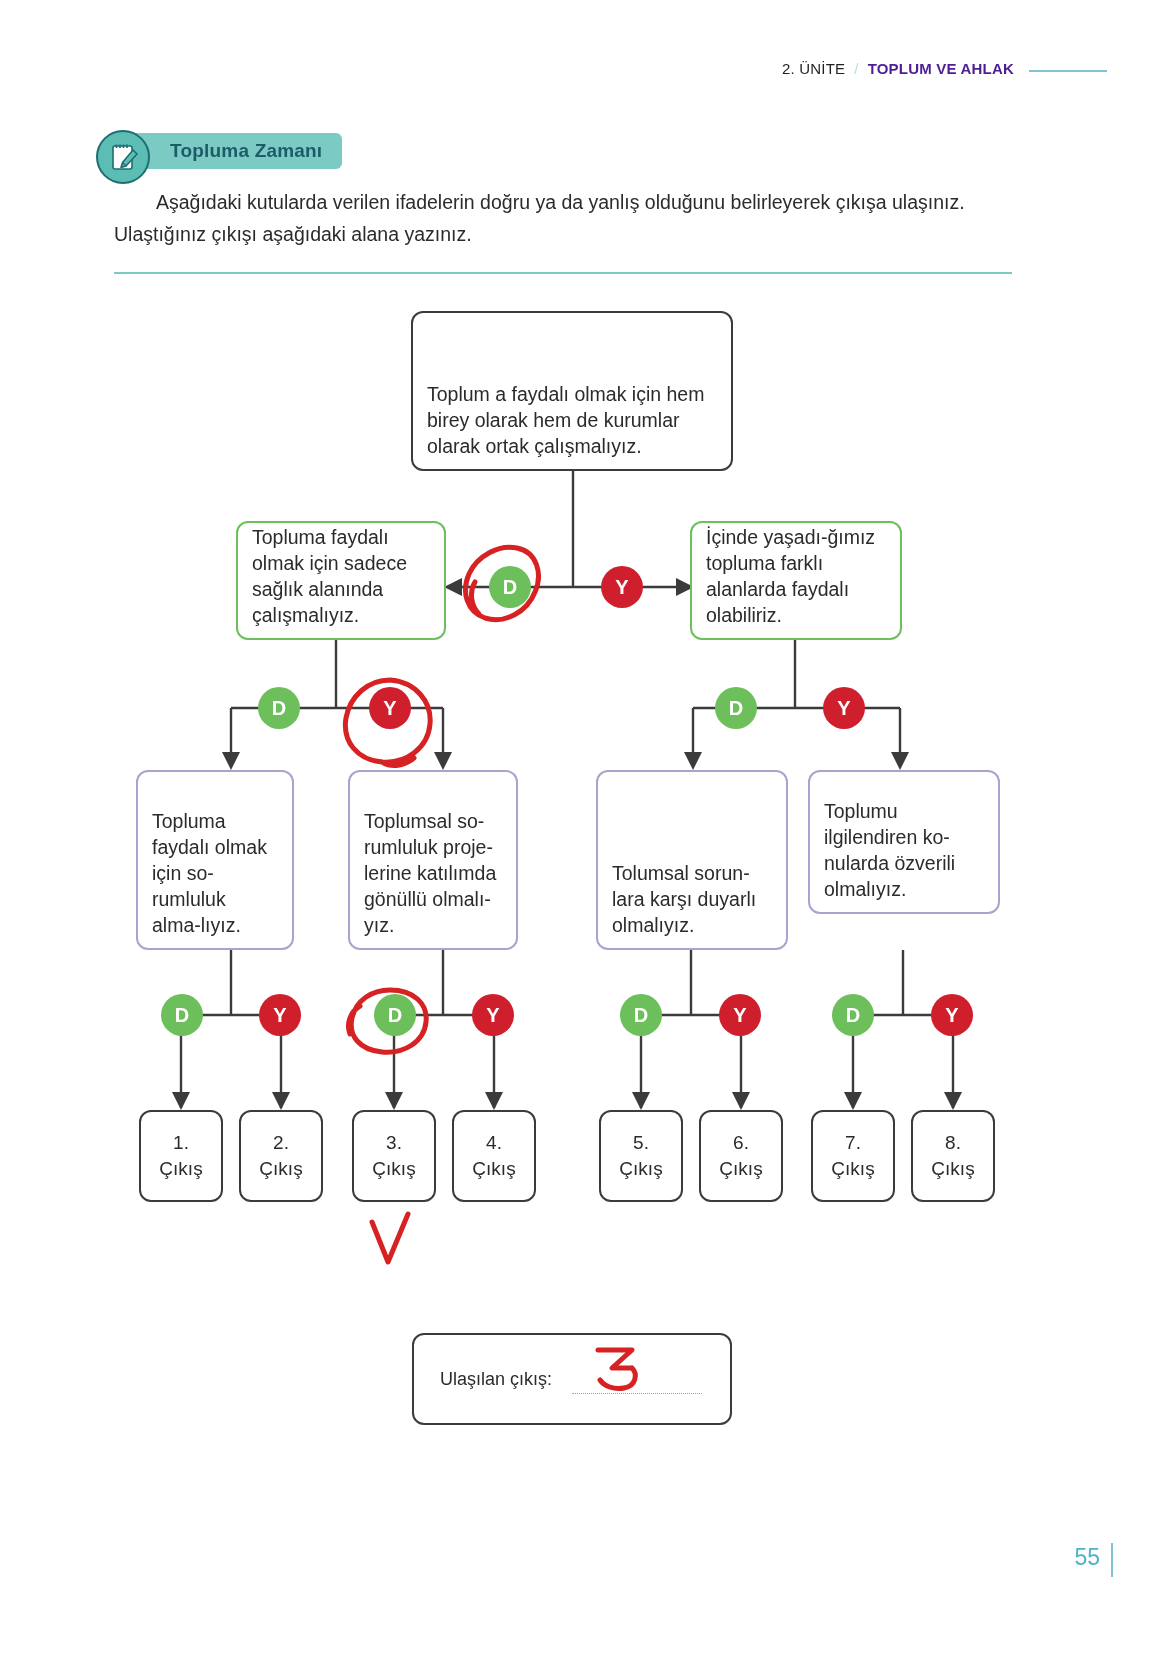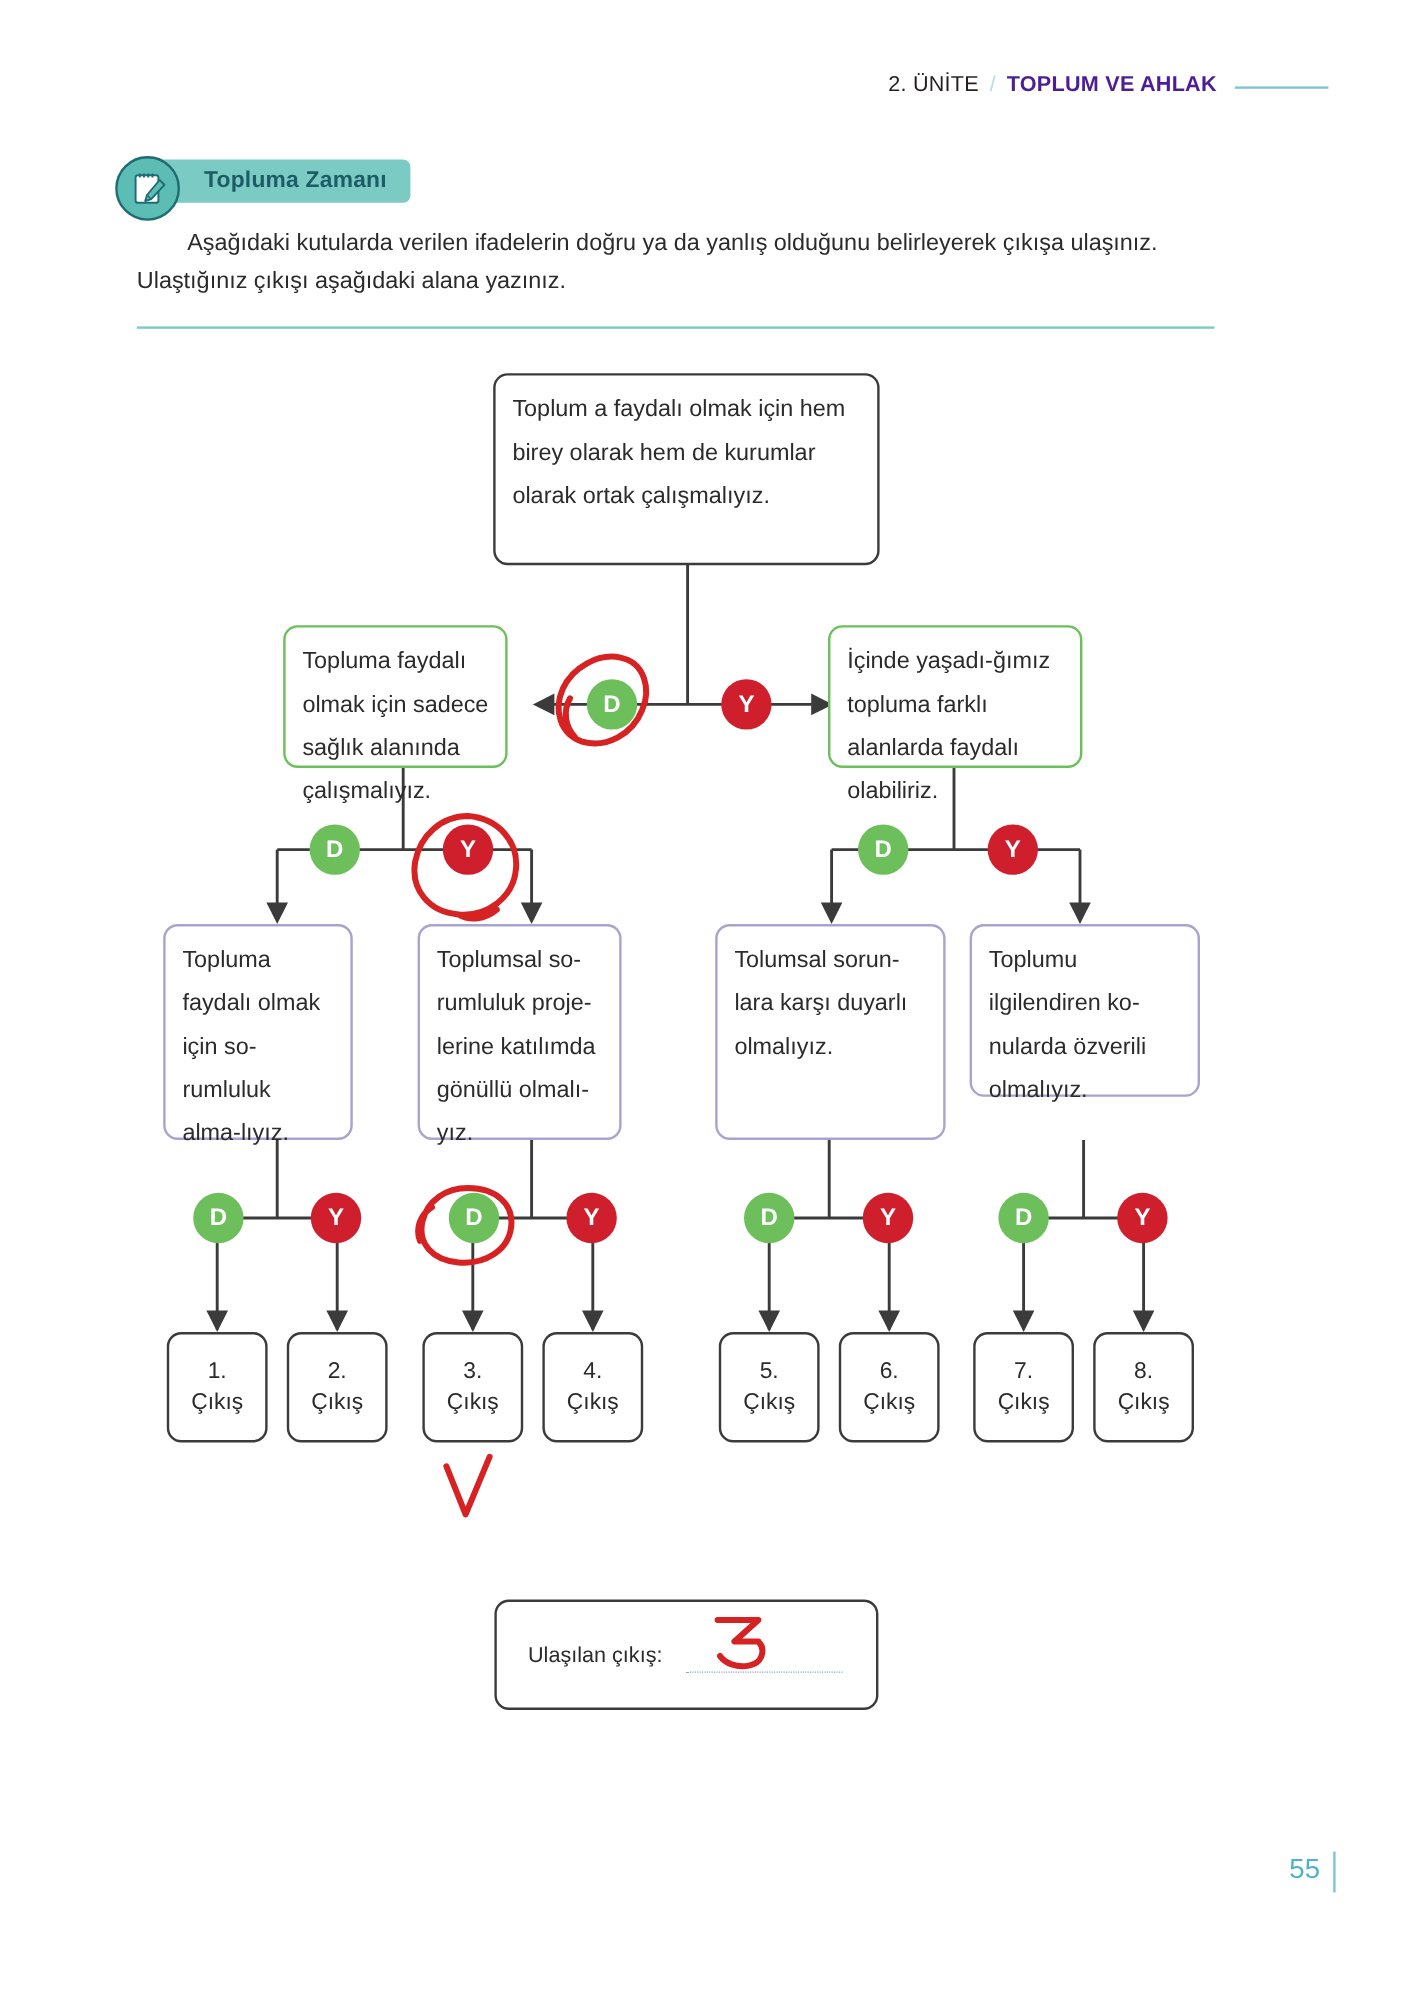--- a/index.html
+++ b/index.html
@@ -13,21 +13,21 @@
     font-family: "Liberation Sans", sans-serif;
     color: #231f20;
     overflow: hidden;
   }
 
   
   .header {
     position: absolute;
     top: 60px; right: 68px;
     display: flex; align-items: center; gap: 9px;
-    font-size: 18px;
+    font-size: 15px;
     letter-spacing: .2px;
   }
   .header .slash { color: #b9dde6; font-weight: 400; }
   .header .unit-title { color: #4c1d95; font-weight: 700; }
   .header .rule {
     width: 78px; height: 2px; background: #7fc6d4;
     display: inline-block; margin-left: 6px; margin-top: 4px;
   }
 
   
@@ -90,24 +90,24 @@
     width: 1175px; height: 1659px;
     pointer-events: none;
   }
 
   .node {
     position: absolute;
     border: 2px solid #3b3b3b;
     border-radius: 12px;
     background: #fff;
     display: flex;
-    align-items: flex-start;
+    align-items: flex-end;
     padding: 10px 14px;
     font-size: 19.5px;
-    line-height: 36px;
+    line-height: 26px;
     color: #2b2b2b;
   }
   .node.green  { border-color: #6cbf5a; }
   .node.purple { border-color: #a9a3cf; }
   .node.dark   { border-color: #3b3b3b; }
 
   .exit {
     position: absolute;
     border: 2px solid #3b3b3b;
     border-radius: 12px;
@@ -264,21 +264,21 @@
       <polygon points="741,1110 732,1092 750,1092"></polygon>
       <polygon points="853,1110 844,1092 862,1092"></polygon>
       <polygon points="953,1110 944,1092 962,1092"></polygon>
     </g>
   </svg>
 
   <div class="node dark" style="left:411px; top:311px; width:322px; height:160px;">
     <span>Toplum a faydalı olmak için hem birey olarak hem de kurumlar olarak ortak çalışmalıyız.</span>
   </div>
 
-  <div class="node green" style="left:236px; top:521px; width:187px; height:119px;">
+  <div class="node green" style="left:236px; top:521px; width:210px; height:119px;">
     <span>Topluma faydalı olmak için sadece sağlık alanında çalışmalıyız.</span>
   </div>
   <div class="node green" style="left:690px; top:521px; width:212px; height:119px;">
     <span>İçinde yaşadı-ğımız topluma farklı alanlarda faydalı olabiliriz.</span>
   </div>
 
   <div class="node purple" style="left:136px; top:770px; width:158px; height:180px;">
     <span>Topluma faydalı olmak için so-rumluluk alma-lıyız.</span>
   </div>
   <div class="node purple" style="left:348px; top:770px; width:170px; height:180px;">

